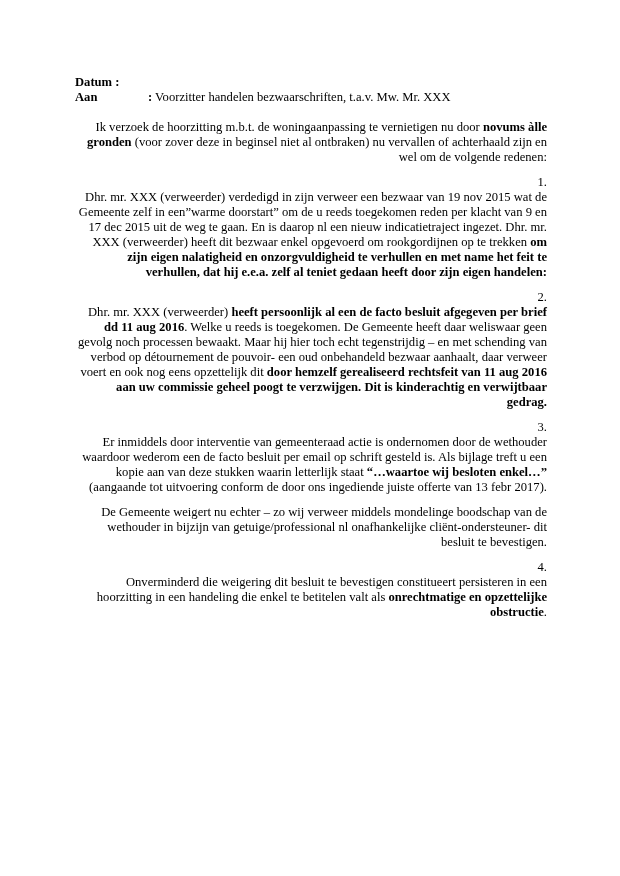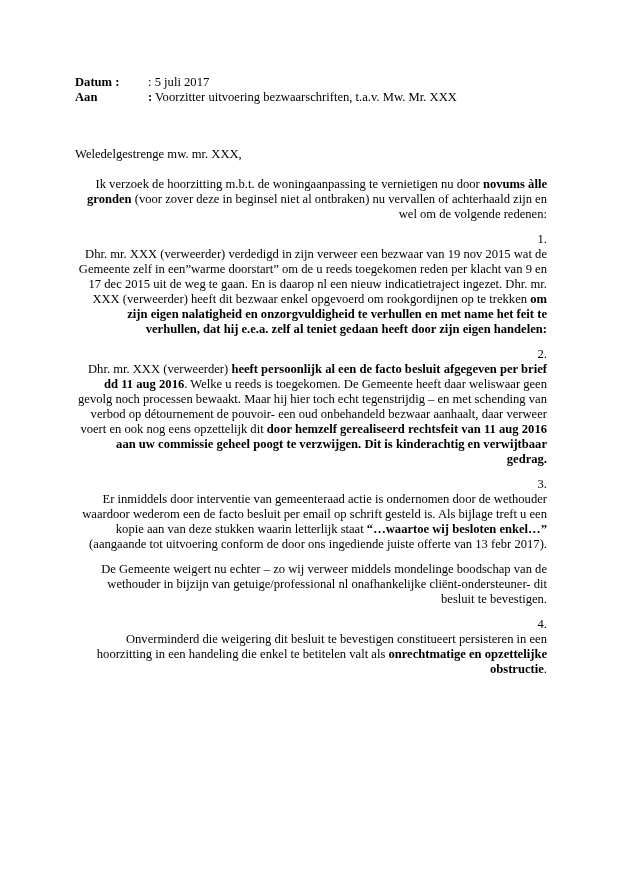--- a/index.html
+++ b/index.html
@@ -54,28 +54,26 @@
   }
 </style>
 </head>
 <body>
 
 <div class="page">
   <div class="content">
     <div class="letter-meta">
         <div class="meta-row">
           <span class="meta-label">Datum :</span>
-          <span class="meta-value"><span>: 5 juli 2017</span></span>
         </div>
         <div class="meta-row">
           <span class="meta-label">Aan</span>
-          <span class="meta-value"><strong>:</strong><span> Voorzitter uitvoering bezwaarschriften, t.a.v. Mw. Mr. XXX</span></span>
+          <span class="meta-value"><strong>:</strong><span> Voorzitter handelen bezwaarschriften, t.a.v. Mw. Mr. XXX</span></span>
         </div>
       </div>
-    <div class="salutation">Weledelgestrenge mw. mr. XXX,</div>
     <div class="letter-body">
         <p class="para"><span>Ik verzoek de hoorzitting m.b.t. de woningaanpassing te vernietigen nu door </span><strong>novums àlle gronden</strong><span> (voor zover deze in beginsel niet al ontbraken) nu vervallen of achterhaald zijn en wel om de volgende redenen:</span></p>
         <p class="para"><span>1.
 Dhr. mr. XXX (verweerder) verdedigd in zijn verweer een bezwaar van 19 nov 2015 wat de Gemeente zelf in een”warme doorstart” om de u reeds toegekomen reden per klacht van 9 en 17 dec 2015 uit de weg te gaan. En is daarop nl een nieuw indicatietraject ingezet. Dhr. mr. XXX (verweerder) heeft dit bezwaar enkel opgevoerd om rookgordijnen op te trekken </span><strong>om zijn eigen nalatigheid en onzorgvuldigheid te verhullen en met name het feit te verhullen, dat hij e.e.a. zelf al teniet gedaan heeft door zijn eigen handelen:</strong></p>
         <p class="para"><span>2.
 Dhr. mr. XXX (verweerder) </span><strong>heeft persoonlijk al een de facto besluit afgegeven per brief dd 11 aug 2016</strong><span>. Welke u reeds is toegekomen. De Gemeente heeft daar weliswaar geen gevolg noch processen bewaakt. Maar hij hier toch echt tegenstrijdig – en met schending van verbod op détournement de pouvoir- een oud onbehandeld bezwaar aanhaalt, daar verweer voert en ook nog eens opzettelijk dit </span><strong>door hemzelf gerealiseerd rechtsfeit van 11 aug 2016 aan uw commissie geheel poogt te verzwijgen. Dit is kinderachtig en verwijtbaar gedrag.</strong></p>
         <p class="para"><span>3.
 Er inmiddels door interventie van gemeenteraad actie is ondernomen door de wethouder waardoor wederom een de facto besluit per email op schrift gesteld is. Als bijlage treft u een kopie aan van deze stukken waarin letterlijk staat </span><strong>“…waartoe wij besloten enkel…”</strong><span>
 (aangaande tot uitvoering conform de door ons ingediende juiste offerte van 13 febr 2017).</span></p>
         <p class="para"><span>De Gemeente weigert nu echter – zo wij verweer middels mondelinge boodschap van de wethouder in bijzijn van getuige/professional nl onafhankelijke cliënt-ondersteuner- dit besluit te bevestigen.</span></p>

